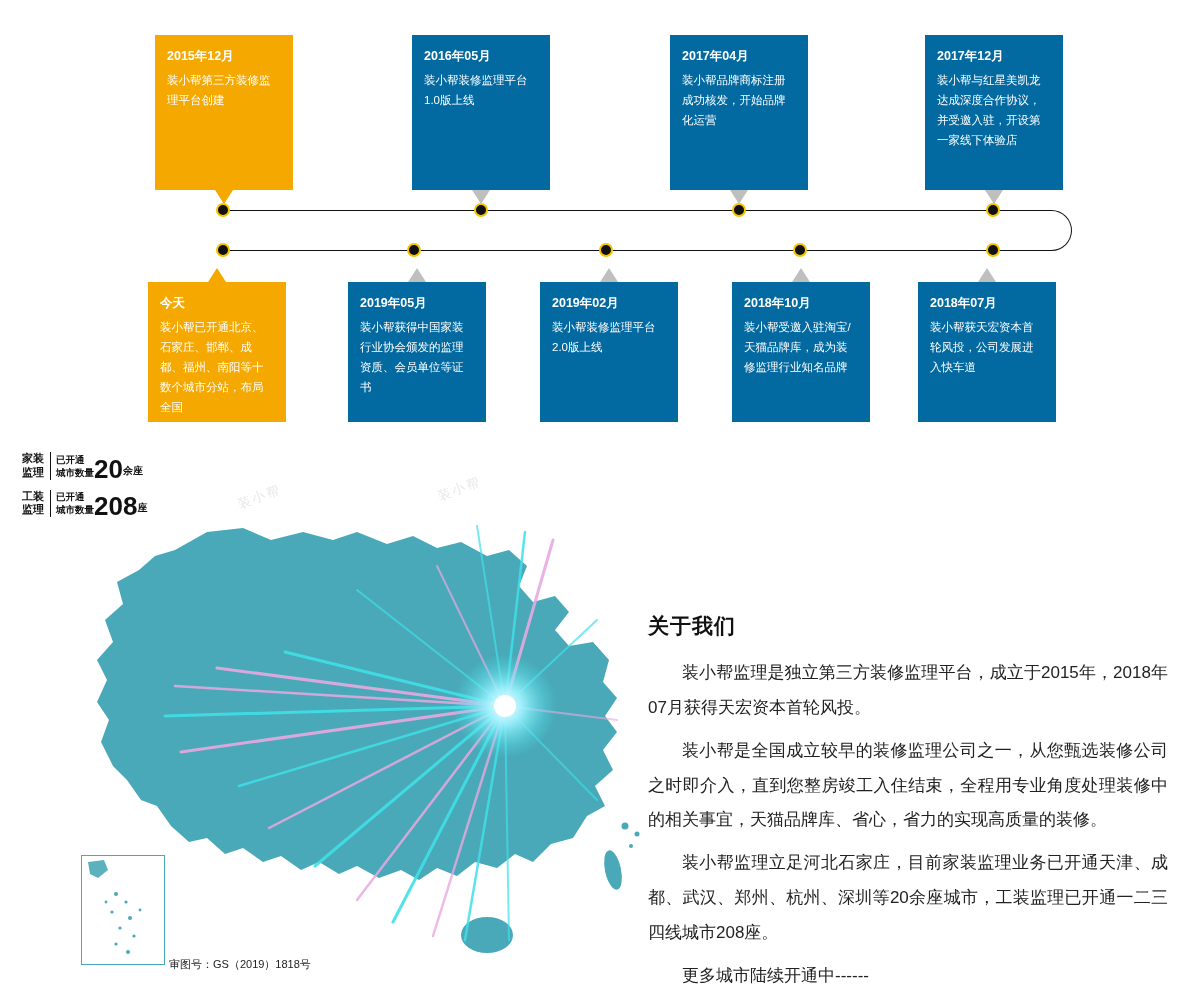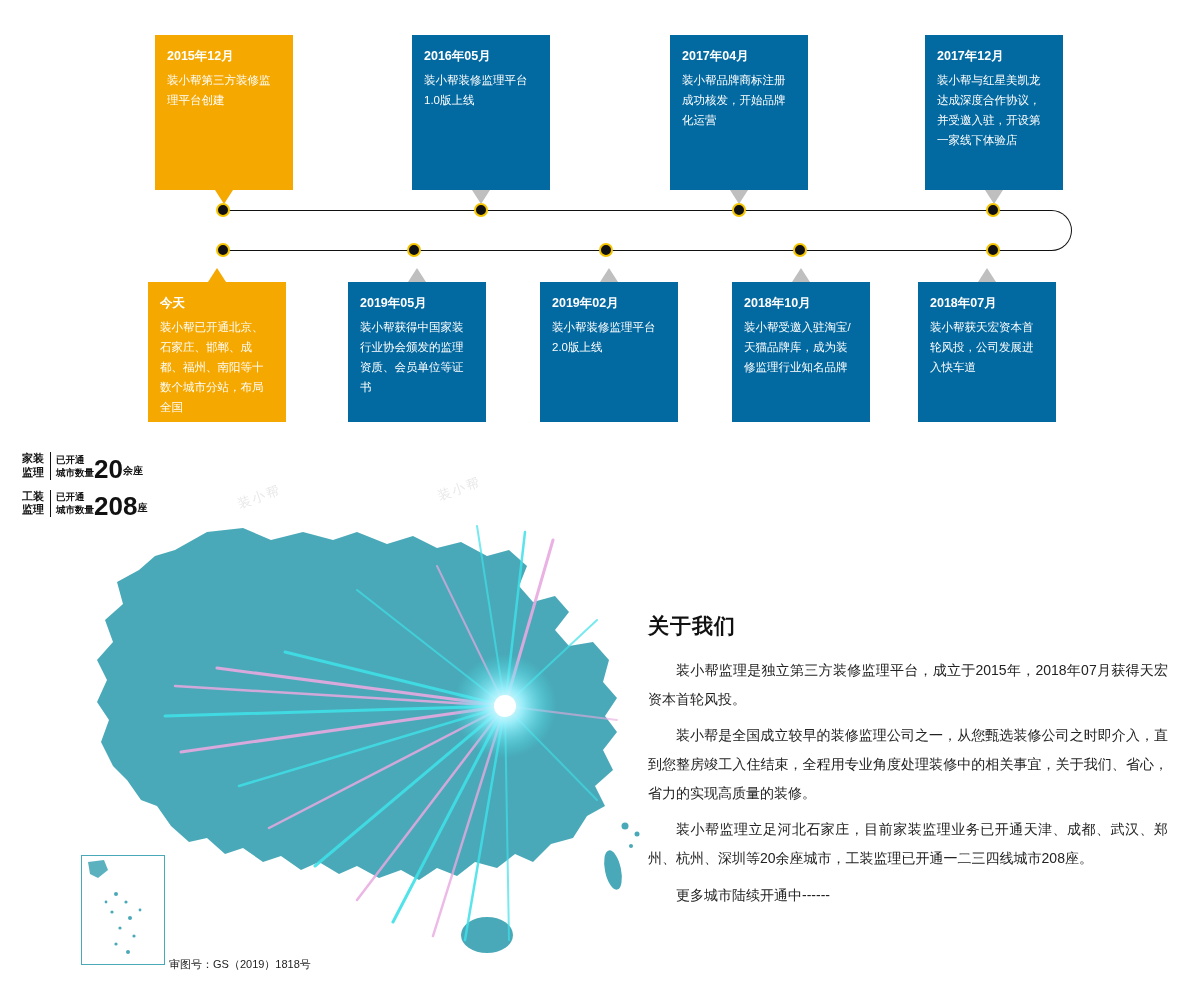--- a/index.html
+++ b/index.html
@@ -159,21 +159,21 @@
   }
   #about h2 {
     margin: 0 0 16px 0;
     font-size: 21px;
     font-weight: bold;
     color: #111;
     letter-spacing: 1px;
   }
   #about p {
     margin: 0 0 8px 0;
-    font-size: 14px;
+    font-size: 17px;
     line-height: 2.05;
     color: #222;
     text-indent: 2em;
     text-align: justify;
   }
 </style>
 </head>
 <body>
 
 <div id="page">
@@ -351,18 +351,18 @@
         <circle cx="58" cy="54" r="1.4" fill="#4aa9b8"></circle>
       </svg>
     </div>
 
     <div id="approval">审图号：GS（2019）1818号</div>
   </div>
 
   <section id="about">
     <h2>关于我们</h2>
     <p>装小帮监理是独立第三方装修监理平台，成立于2015年，2018年07月获得天宏资本首轮风投。</p>
-    <p>装小帮是全国成立较早的装修监理公司之一，从您甄选装修公司之时即介入，直到您整房竣工入住结束，全程用专业角度处理装修中的相关事宜，关于我们、省心，省力的实现高质量的装修。</p>
+    <p>装小帮是全国成立较早的装修监理公司之一，从您甄选装修公司之时即介入，直到您整房竣工入住结束，全程用专业角度处理装修中的相关事宜，天猫品牌库、省心，省力的实现高质量的装修。</p>
     <p>装小帮监理立足河北石家庄，目前家装监理业务已开通天津、成都、武汉、郑州、杭州、深圳等20余座城市，工装监理已开通一二三四线城市208座。</p>
     <p>更多城市陆续开通中------</p>
   </section>
 
 </div>
 
 </body></html>

